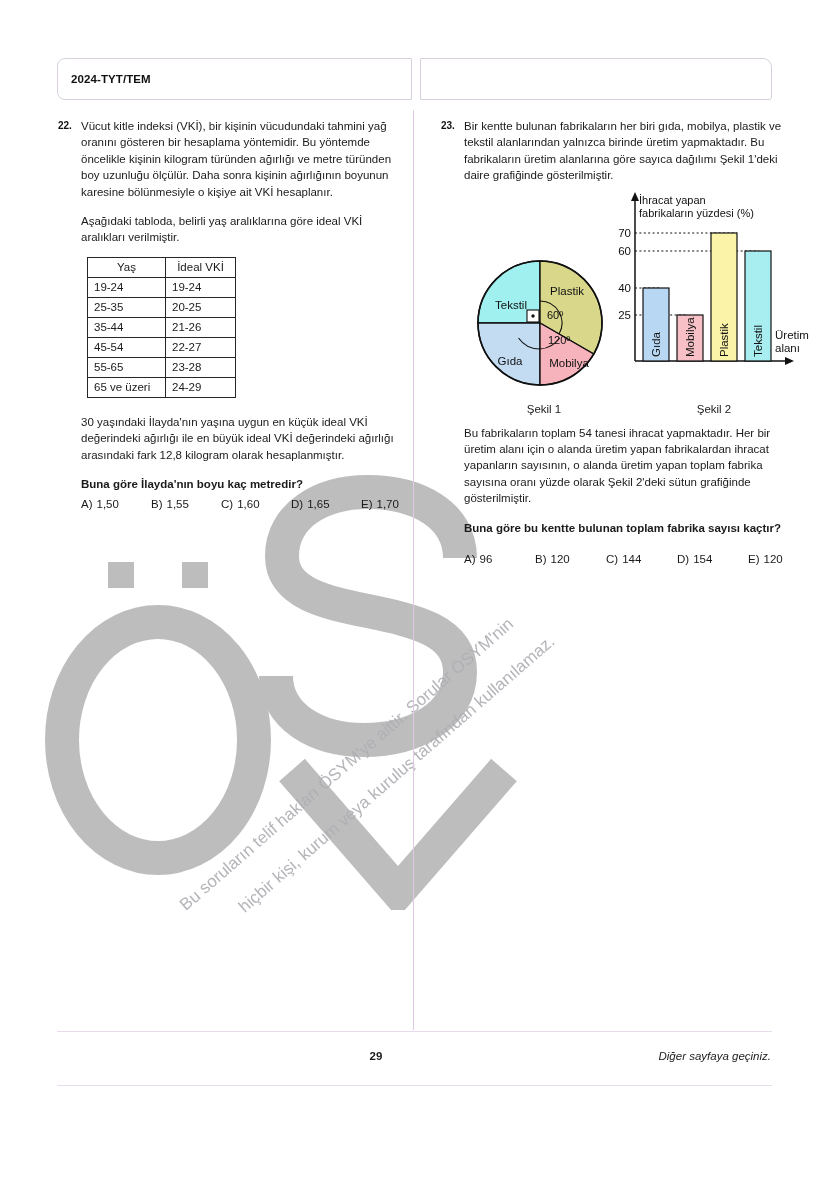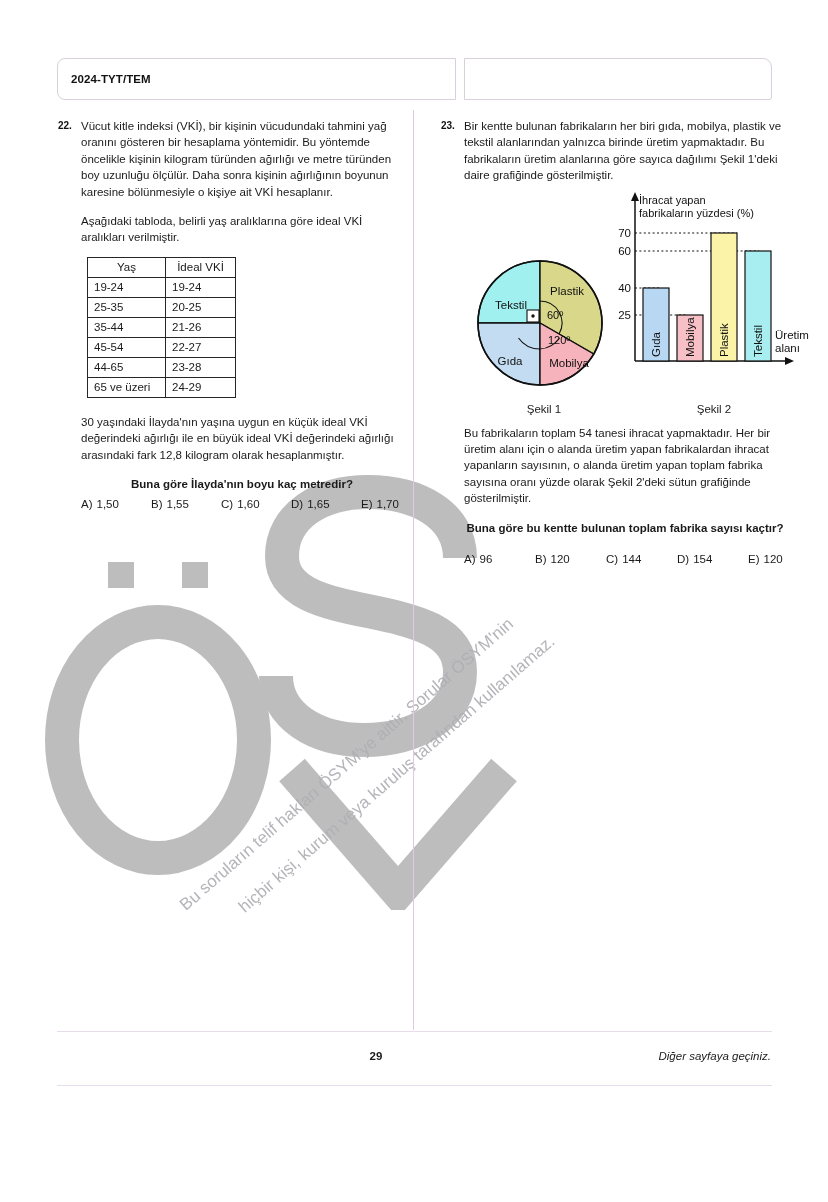--- a/index.html
+++ b/index.html
@@ -30,21 +30,21 @@
     gap: 8px;
   }
   .hdr-box {
     border: 1px solid #d9cfdd;
     background: #fff;
     height: 42px;
     display: flex;
     align-items: center;
   }
   .hdr-box.left {
-    width: 399px;
+    width: 355px;
     border-top-left-radius: 8px;
     border-bottom-left-radius: 8px;
     padding-left: 13px;
   }
   .hdr-box.right {
     flex: 1;
     border-top-right-radius: 9px;
     border-bottom-right-radius: 3px;
   }
   .hdr-code {
@@ -92,21 +92,21 @@
     line-height: 16.4px;
     color: #111;
   }
   .q-body {
     flex: 1;
     font-size: 11.5px;
     line-height: 16.4px;
   }
   .q-body p { margin: 0 0 13px 0; }
   .q-body p.tight { margin-bottom: 11px; }
-  .bold { font-weight: bold; text-align: center; }
+  .bold { font-weight: bold; }
 
   
   .vki-table {
     border-collapse: collapse;
     margin: 1px 0 16px 6px;
     font-size: 11.5px;
   }
   .vki-table td, .vki-table th {
     border: 1px solid #262626;
     padding: 2px 6px 3px 6px;
@@ -253,21 +253,21 @@
             </tr>
             <tr>
               <td>35-44</td>
               <td>21-26</td>
             </tr>
             <tr>
               <td>45-54</td>
               <td>22-27</td>
             </tr>
             <tr>
-              <td>44-65</td>
+              <td>55-65</td>
               <td>23-28</td>
             </tr>
             <tr>
               <td>65 ve üzeri</td>
               <td>24-29</td>
             </tr>
           </tbody>
         </table>
 
         <p>30 yaşındaki İlayda'nın yaşına uygun en küçük ideal VKİ değerindeki ağırlığı ile en büyük ideal VKİ değerindeki ağırlığı arasındaki fark 12,8 kilogram olarak hesaplanmıştır.</p>

